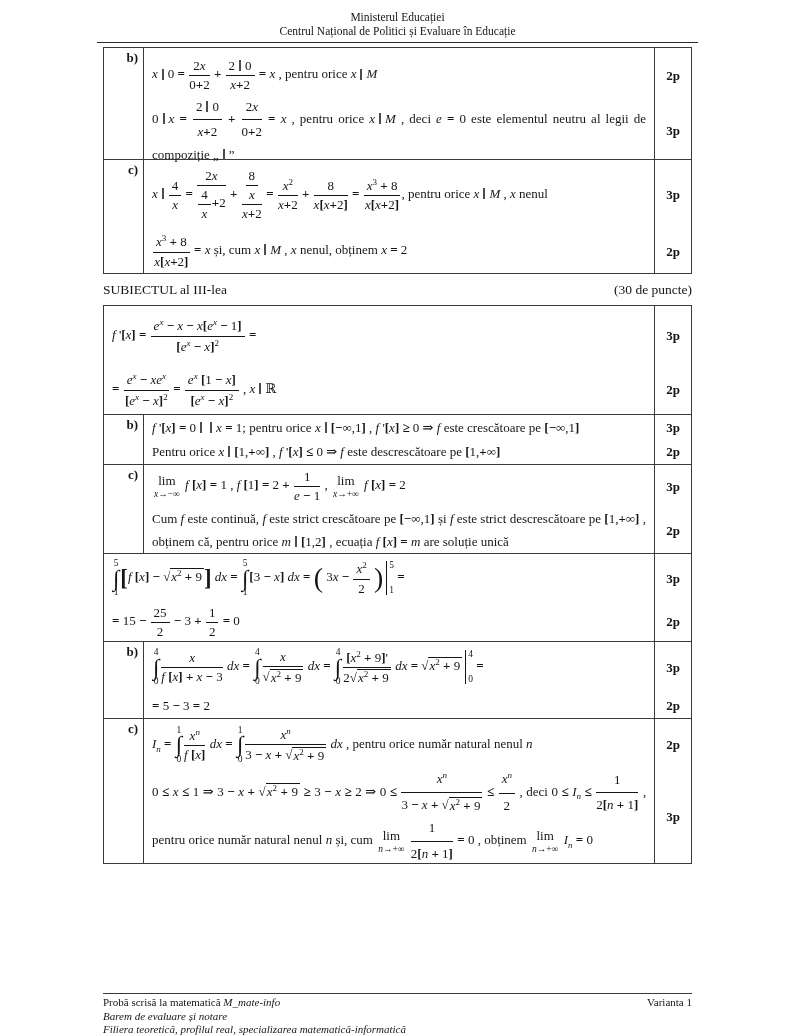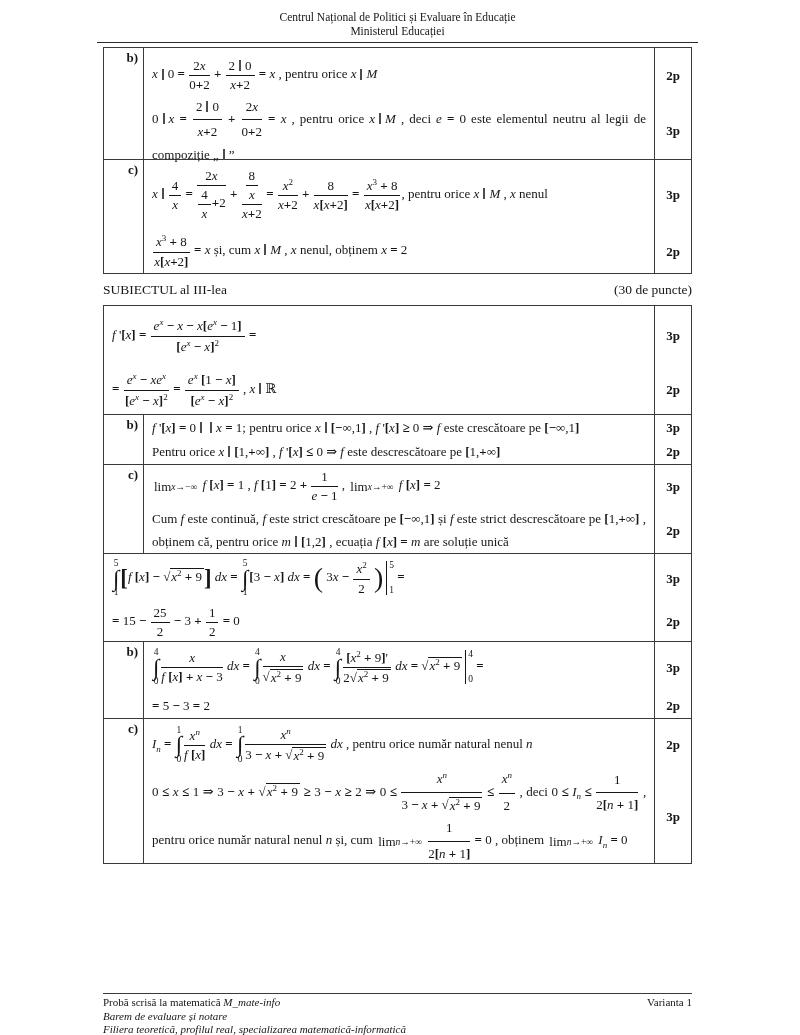--- a/index.html
+++ b/index.html
@@ -30,40 +30,40 @@
   .tx b{font-weight:700;}
   sup{font-size:9px;}
   sub{font-size:9px;}
   .fr{display:inline-block;vertical-align:middle;text-align:center;padding:0 1px;}
   .fr .nm{display:block;border-bottom:1.1px solid #161616;padding:0 3px 1px;}
   .fr .dn{display:block;padding-top:1px;}
   .sq{white-space:nowrap;}
   .sq .rd{border-top:1.1px solid #161616;padding:0 2px 0 1px;}
   .itg{display:inline-flex;flex-direction:column;align-items:center;vertical-align:middle;line-height:1;font-size:9.5px;margin:0 1px;}
   .itg .sg{font-size:23px;line-height:.85;font-style:normal;}
-  .lim{display:inline-flex;flex-direction:row;align-items:center;vertical-align:middle;line-height:1.1;margin:0 2px;}
+  .lim{display:inline-flex;flex-direction:column;align-items:center;vertical-align:middle;line-height:1.1;margin:0 2px;}
   .lim .lw{font-size:9.5px;}
   .ev{display:inline-flex;flex-direction:column;justify-content:space-between;border-left:1.2px solid #161616;padding-left:2px;margin-left:3px;font-size:9.5px;line-height:1;vertical-align:middle;height:34px;}
   .bp{font-size:215%;vertical-align:middle;line-height:0;font-weight:normal;}
   .tb{font-size:175%;vertical-align:middle;line-height:0;font-weight:bold;}
   .mg{display:inline-block;width:2px;height:11px;background:#4d4d4d;margin:0 4px;vertical-align:-1px;}
   
   .spacer{height:129px;}
   .ftr{border-top:1.2px solid #3a3a3a;padding-top:2px;font-size:11px;line-height:1.22;}
   .f1{display:flex;justify-content:space-between;gap:21px;}
   .ftr .it2{font-style:italic;}
 </style>
 </head>
 <body>
 
 <div class="page">
 
   <div class="hdr">
+    <div>Ministerul Educației</div>
     <div>Centrul Național de Politici și Evaluare în Educație</div>
-    <div>Ministerul Educației</div>
   </div>
   <div class="hdr-rule"></div>
 
   <div class="btable">
     <div class="row">
       <div class="lbl">b)</div>
       <div class="items">
         <div class="it mh38">
           <div class="tx">
               <div><i>x</i><span class="mg"></span>0 <b>=</b> <span class="fr"><span class="nm">2<i>x</i></span><span class="dn">0<b>+</b>2</span></span> <b>+</b> <span class="fr"><span class="nm">2<span class="mg"></span>0</span><span class="dn"><i>x</i><b>+</b>2</span></span> <b>=</b> <i>x</i> , pentru orice <i>x</i><span class="mg"></span><i>M</i></div>

